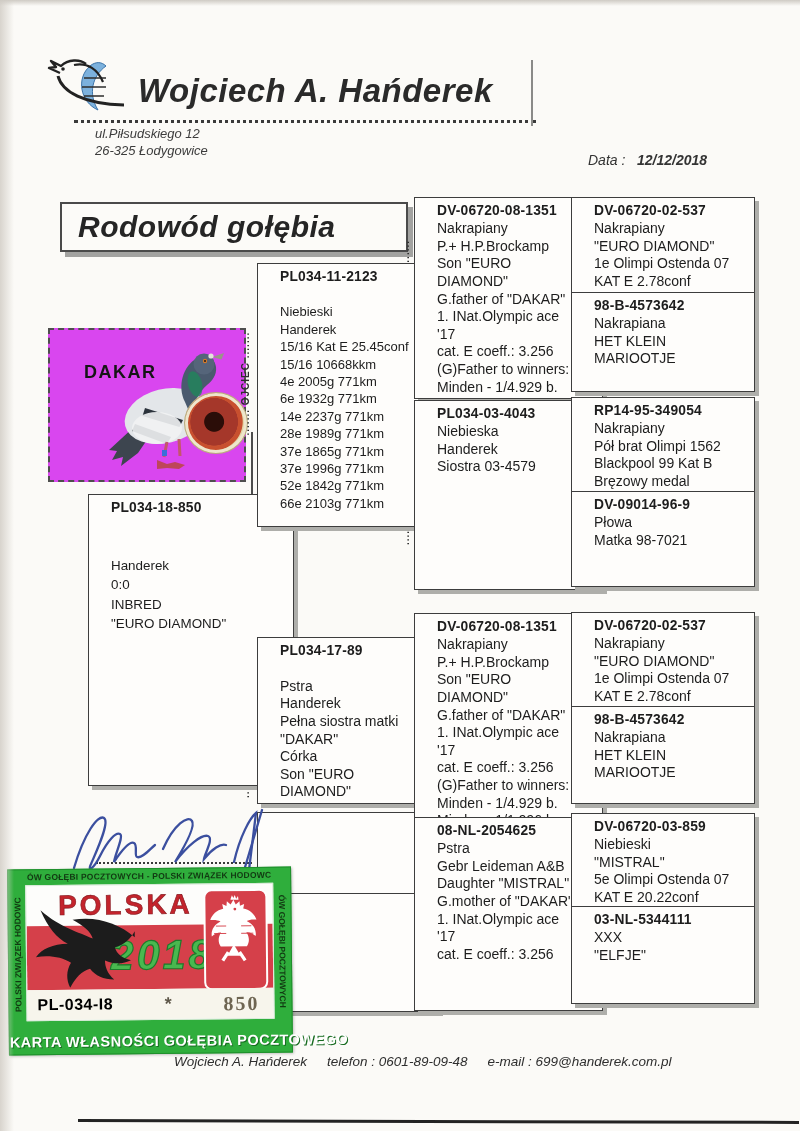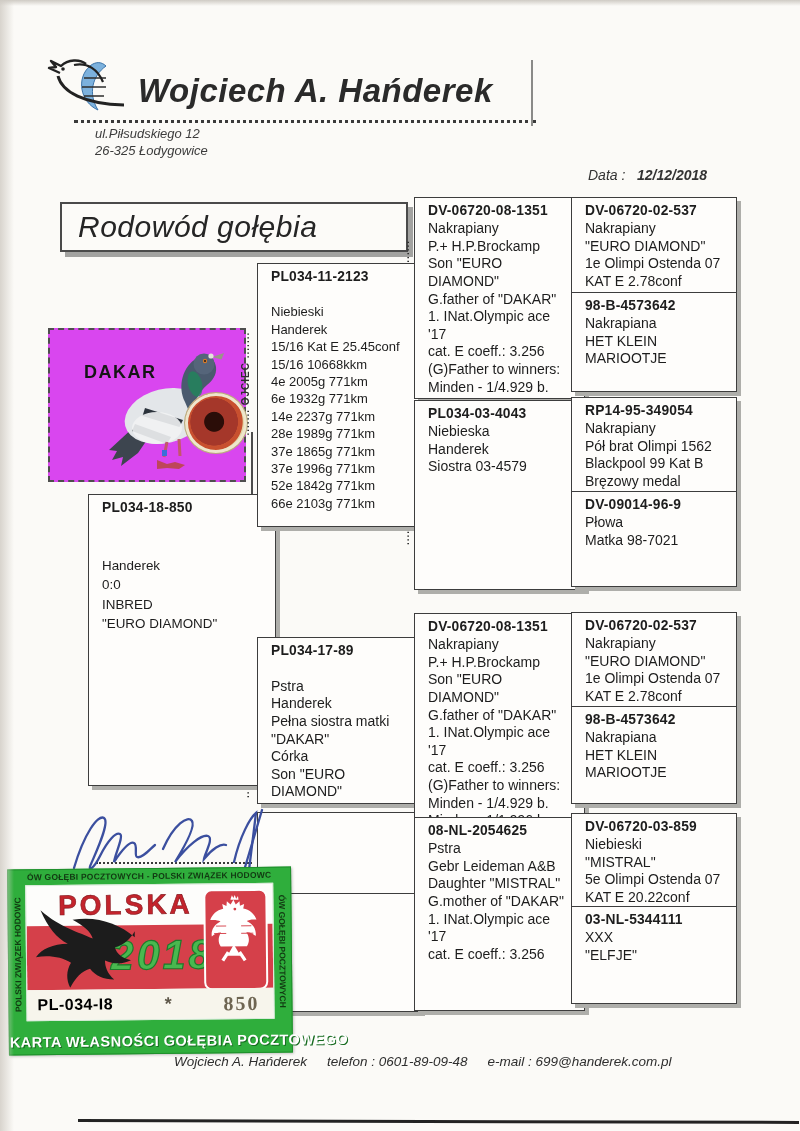--- a/index.html
+++ b/index.html
@@ -15,25 +15,25 @@
   
   .owner-name{font-size:33px;font-weight:bold;font-style:italic;letter-spacing:.5px;color:#2a2a2a;}
   .dotline{border-bottom:3.5px dotted #3a3a3a;}
   .addr{font-size:13px;font-style:italic;color:#3c3c3c;line-height:1.3;}
   .date{font-size:14px;font-style:italic;color:#333;}
   .hdr-vline{width:2px;background:#8a8a88;}
 
   
   .title-box{border:2px solid #4a4a4a;background:#fcfbf8;box-shadow:5px 5px 0 rgba(90,90,90,.55);
        display:flex;align-items:center;padding-left:16px;}
-  .title-box h1{margin:0;font-size:30px;font-style:italic;font-weight:normal;color:#252525;letter-spacing:.5px;}
+  .title-box h1{margin:0;font-size:30px;font-style:italic;font-weight:bold;color:#252525;letter-spacing:.5px;}
 
   
   .pbox{background:#fefdfb;border:1.7px solid #3d3d3d;box-shadow:4px 4px 0 #aeaeaa;
-        padding:5px 13px;overflow:hidden;}
+        padding:5px 22px;overflow:hidden;}
   .ring{font-size:13.8px;font-weight:bold;letter-spacing:.2px;white-space:nowrap;}
   .pbody{font-size:14px;line-height:1.26;white-space:pre-line;margin-top:2px;}
   .pbody.tall{font-size:13px;line-height:1.34;}
   .pbody.roomy{font-size:13.4px;line-height:1.45;}
 
   
   .vlab{display:flex;align-items:center;justify-content:center;overflow:hidden;}
   .vlab span{writing-mode:vertical-rl;transform:rotate(180deg);white-space:nowrap;
        font-size:10px;font-weight:bold;letter-spacing:1px;color:#2e2e2e;}
 
@@ -87,21 +87,21 @@
     <path d="M12 18 C16 34 38 46 78 47" fill="none" stroke="#222" stroke-width="3"></path>
     <path d="M28 7 C42 4 52 12 57 24" fill="none" stroke="#222" stroke-width="2.2"></path>
     <circle cx="17" cy="11" r="1.8" fill="#222"></circle>
   </svg>
 
   <div class="abs owner-name" style="left:138px;top:72px">Wojciech A. Hańderek</div>
   <div class="abs dotline" style="left:74px;top:96px;width:462px;height:24px"></div>
   <div class="abs hdr-vline" style="left:531px;top:60px;height:66px"></div>
   <div class="abs addr" style="left:95px;top:126px">ul.Piłsudskiego 12</div>
   <div class="abs addr" style="left:95px;top:143px">26-325 Łodygowice</div>
-  <div class="abs date" style="left:588px;top:167px">
+  <div class="abs date" style="left:588px;top:152px">
     <span>Data :</span>&nbsp;&nbsp;
     <span style="font-weight:bold">12/12/2018</span>
   </div>
 
   <div class="abs title-box" style="left:60px;top:202px;width:328px;height:46px">
     <h1>Rodowód gołębia</h1>
   </div>
 
   <div class="abs photo-box" style="left:48px;top:328px;width:194px;height:150px">
     <svg class="abs" style="left:55px;top:8px" width="135" height="140" viewBox="0 0 135 140">

